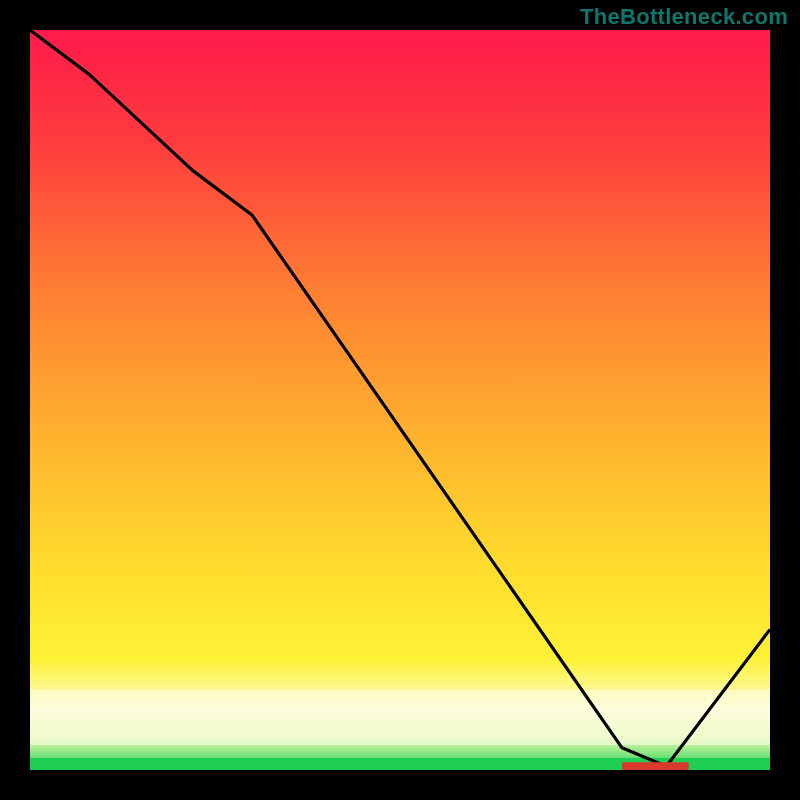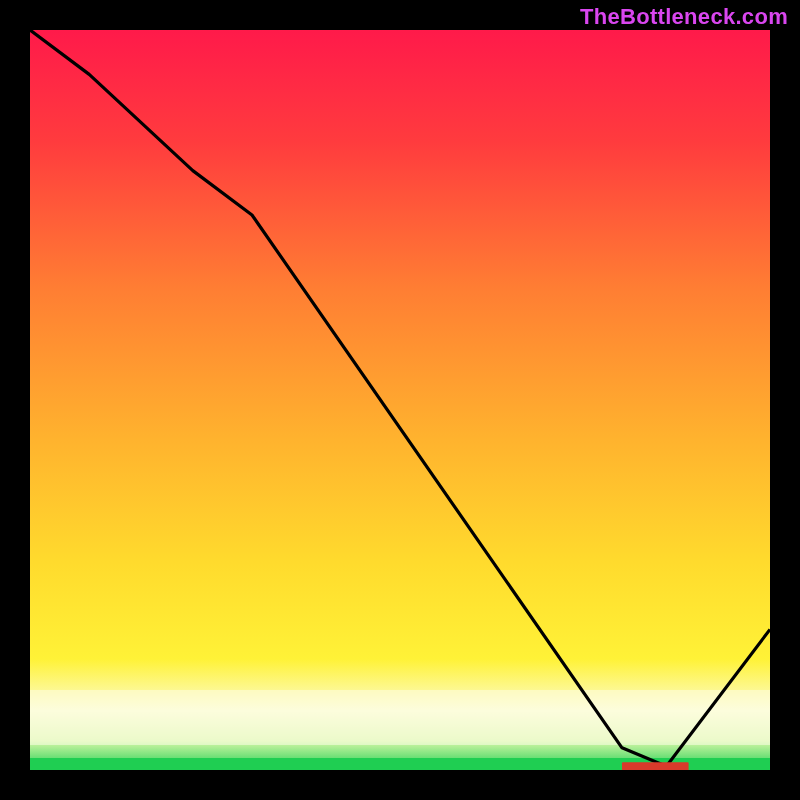--- a/index.html
+++ b/index.html
@@ -14,21 +14,21 @@
   .frame {
     position: relative;
     width: 800px;
     height: 800px;
     background: #000;
   }
   .watermark {
     position: absolute;
     top: 4px;
     right: 12px;
-    color: #d946ef;
+    color: #0f766e;
     font-size: 22px;
     font-weight: 600;
     letter-spacing: 0.3px;
     user-select: none;
   }
   .plot-area {
     position: absolute;
     left: 30px;
     top: 30px;
     width: 740px;

